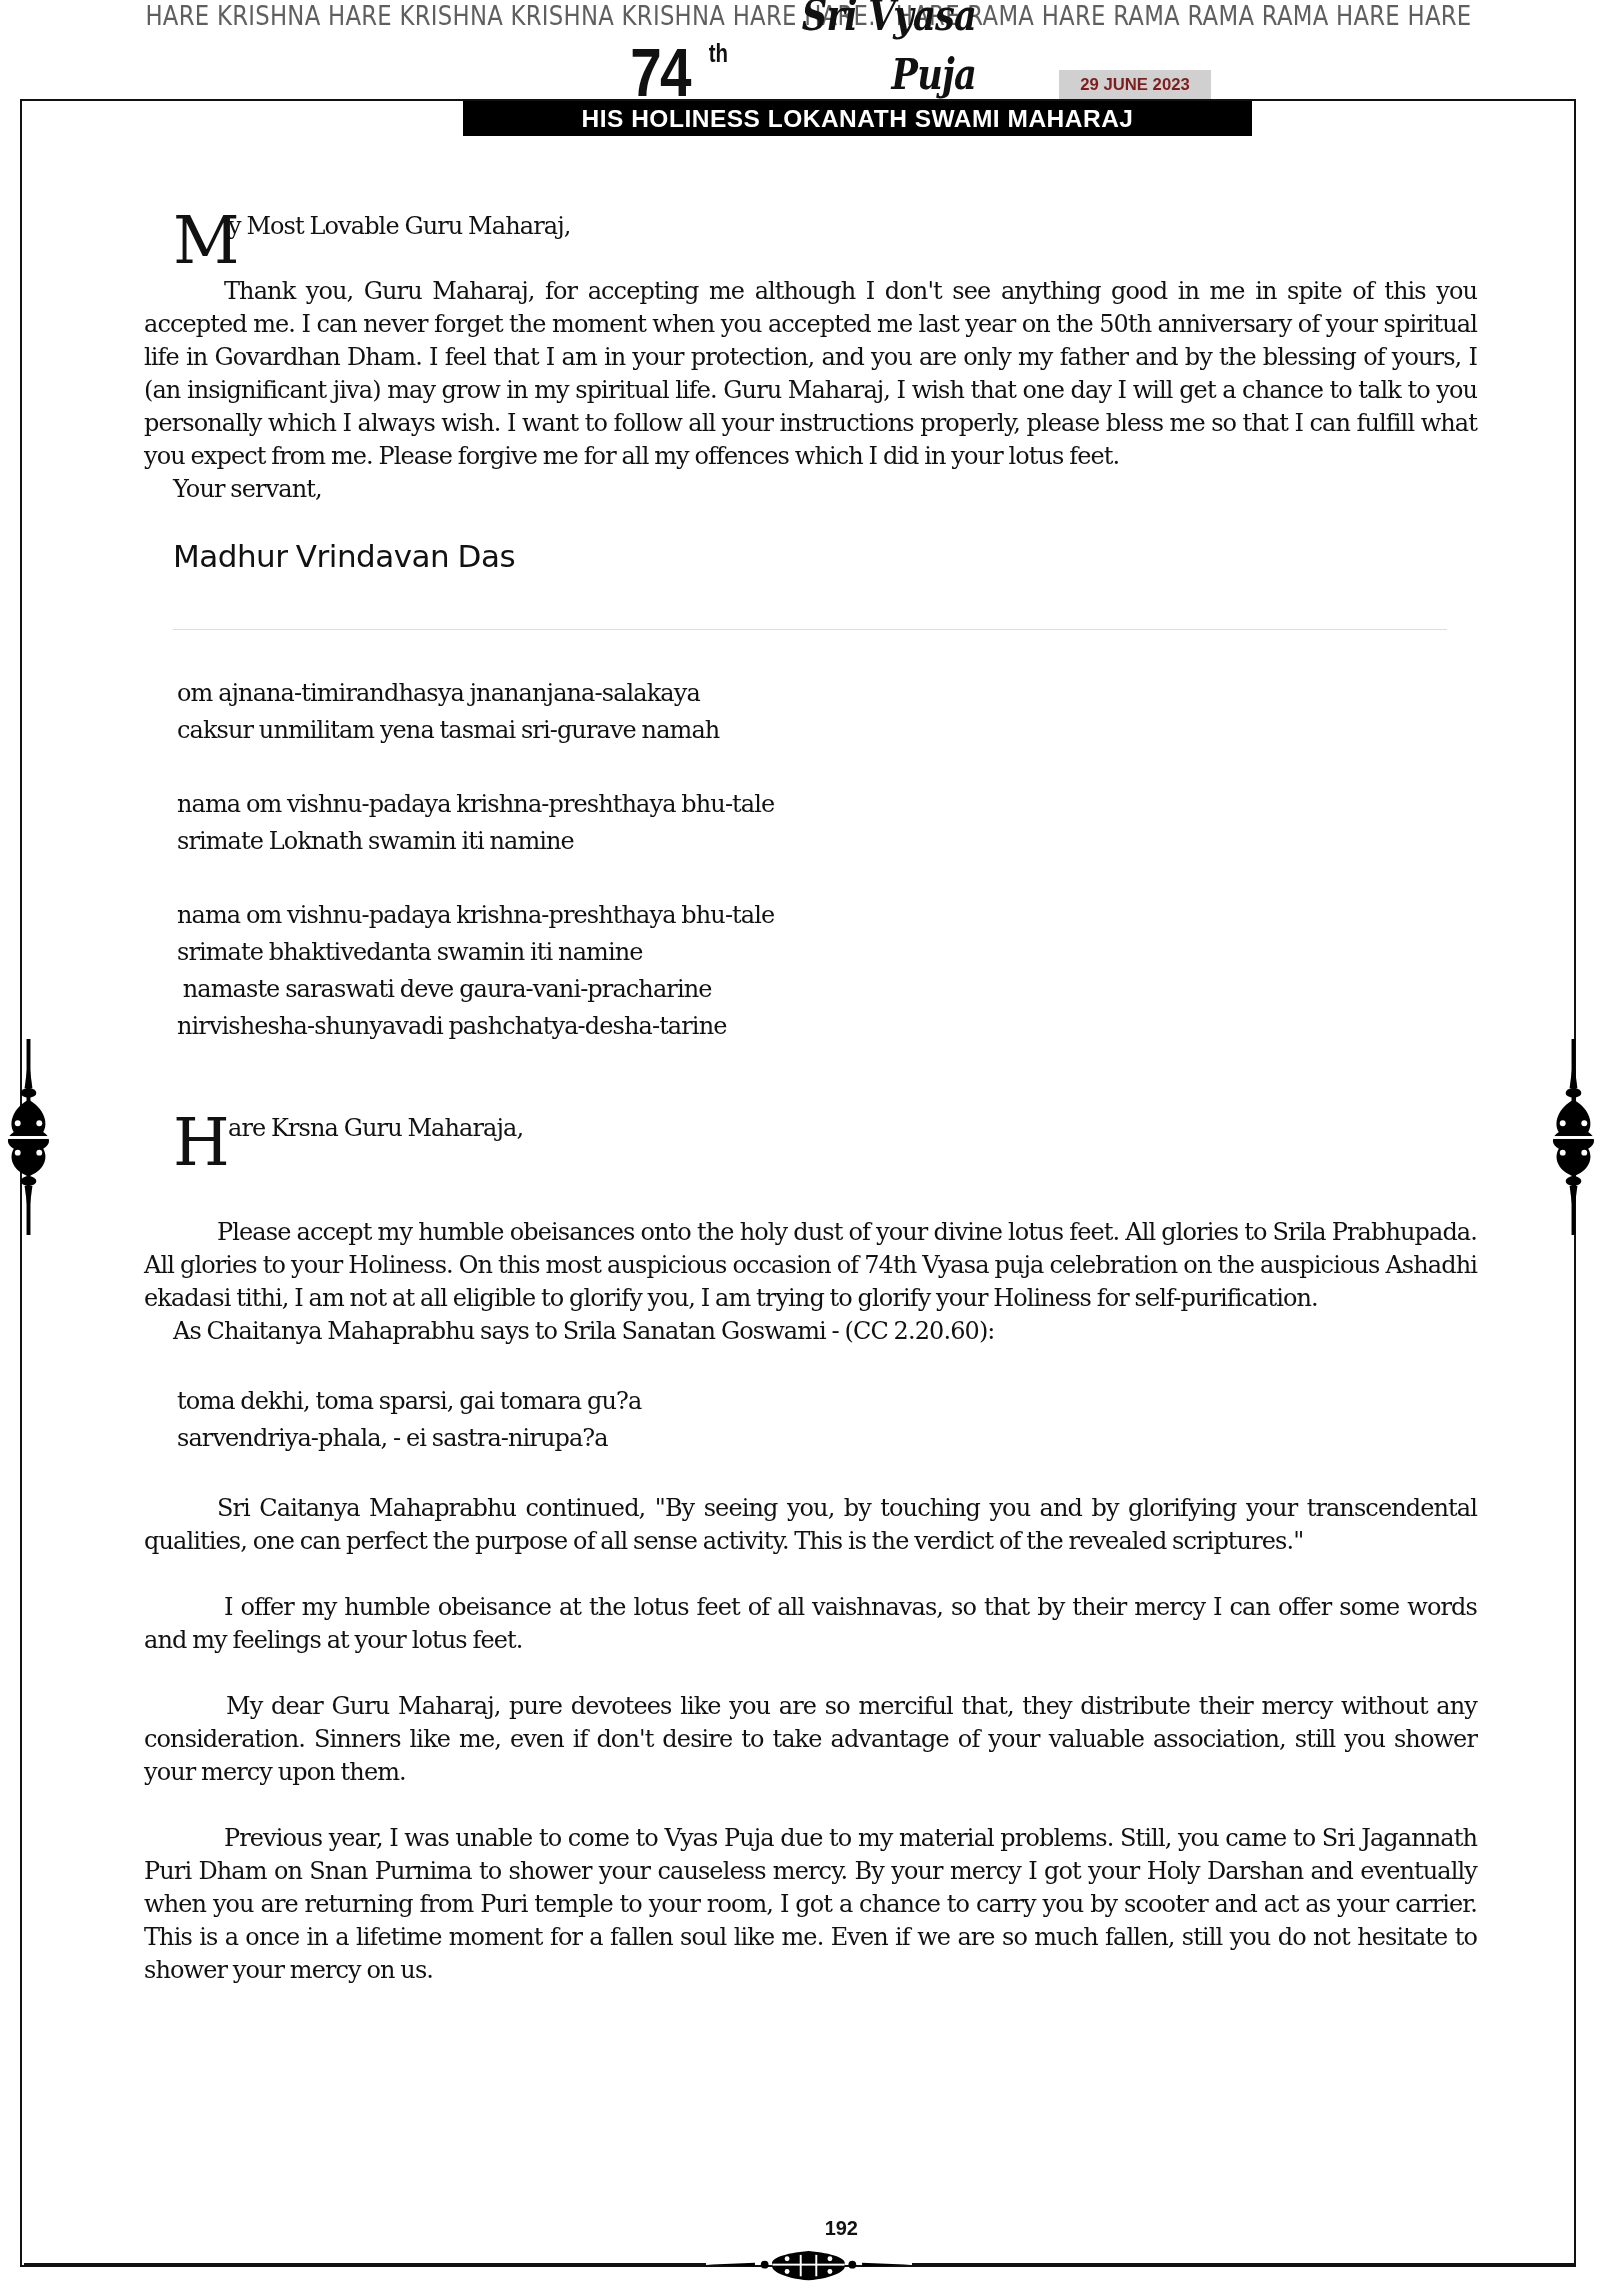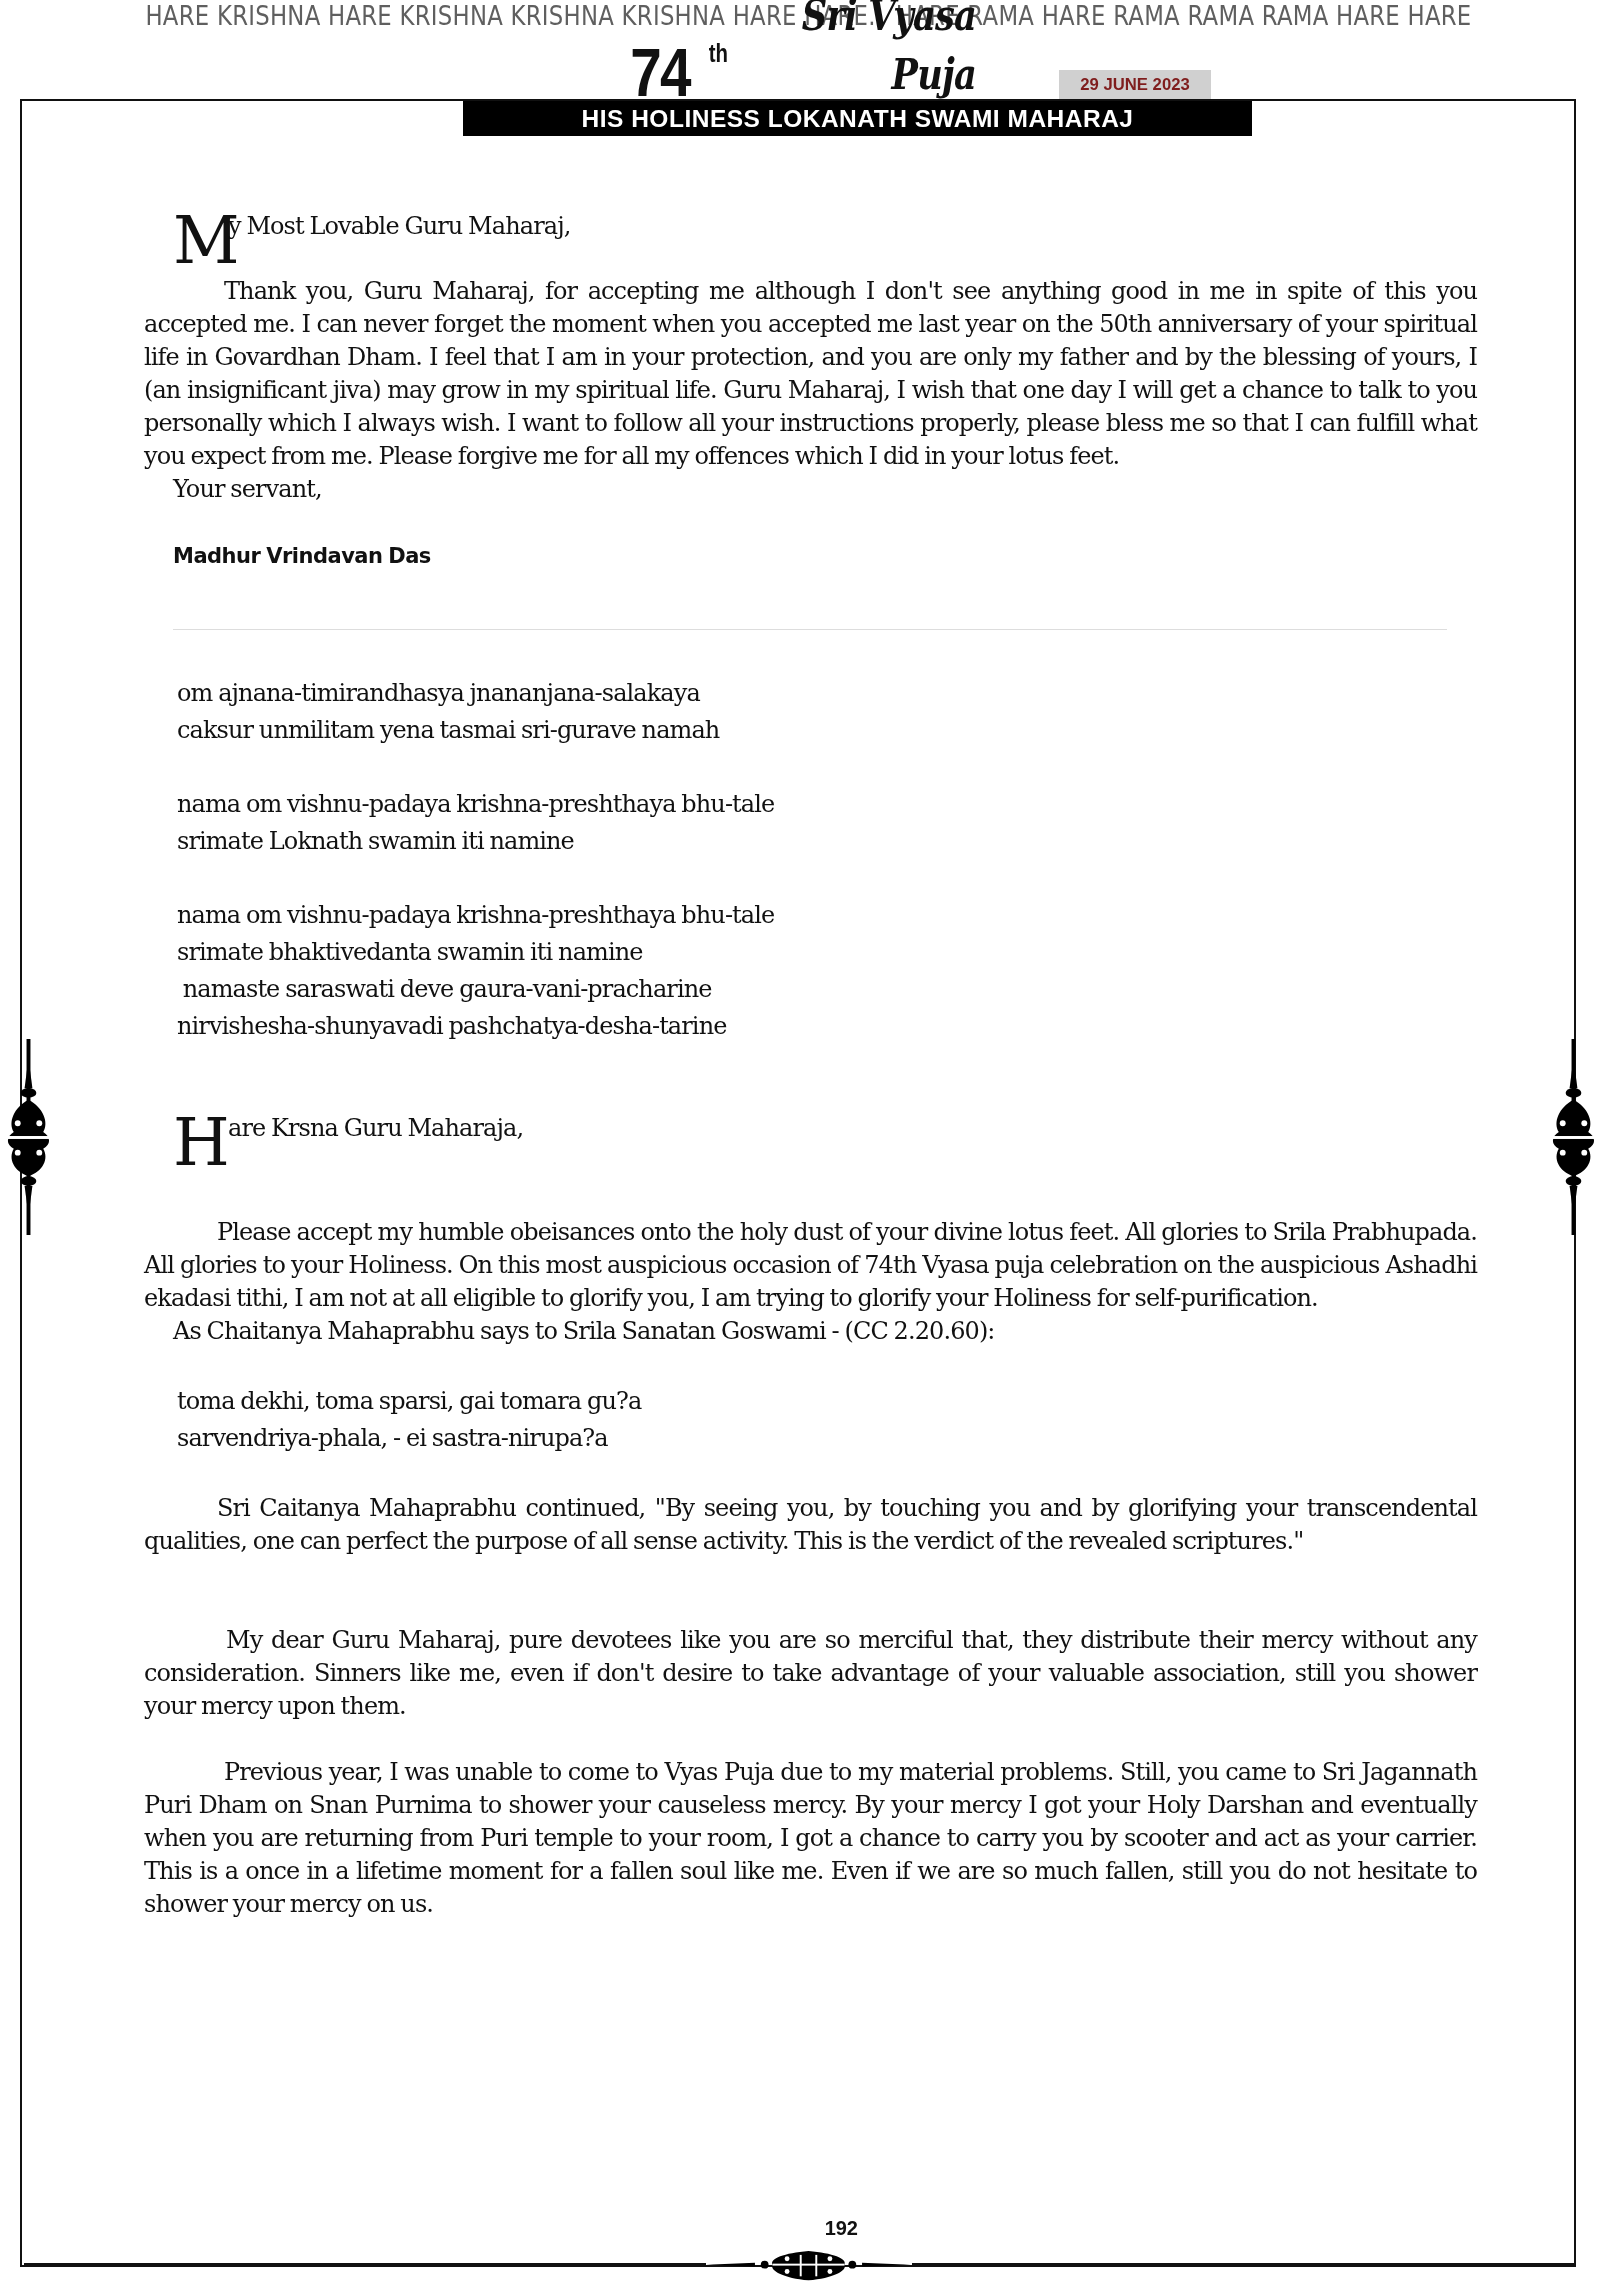--- a/index.html
+++ b/index.html
@@ -58,21 +58,21 @@
   }
   .content p { margin: 0; text-align: justify; }
   .indent { text-indent: 51px; }
   .dropcap-line { position: relative; height: 69px; }
   .dropcap {
     position: absolute; left: 29px; top: 0px; font-size: 65px; line-height: 69px;
     font-family: "DejaVu Serif", serif; font-weight: normal;
   }
   .dropcap-rest { position: absolute; left: 84px; top: 3.9px; }
   .signature {
-    font-family: "DejaVu Sans", sans-serif; font-weight: 700; font-size: 21px; line-height: 35px;
+    font-family: "DejaVu Sans", sans-serif; font-weight: 400; font-size: 31px; line-height: 35px;
     padding-left: 29px; letter-spacing: -0.5px;
   }
   .divider { border: 0; border-top: 1px solid #ddd; margin: 0 0 0 29px; width: 1274px; }
   .verse p { margin: 4px; padding-left: 29px; text-align: left; }
 
   .side-ornament { position: absolute; width: 49px; height: 196px; }
   .page-number {
     position: absolute; left: 760px; top: 2217px; width: 98px; text-align: right;
     font-family: "Liberation Sans", sans-serif; font-weight: bold; font-size: 20px;
   }
@@ -168,20 +168,21 @@
     <p class="indent" style="text-indent:73px;">Please accept my humble obeisances onto the holy dust of your divine lotus feet. All glories to Srila Prabhupada. All glories to your Holiness. On this most auspicious occasion of 74th Vyasa puja celebration on the auspicious Ashadhi ekadasi tithi, I am not at all eligible to glorify you, I am trying to glorify your Holiness for self-purification.</p>
     <p style="padding-left:29px;">As Chaitanya Mahaprabhu says to Srila Sanatan Goswami - (CC 2.20.60):</p>
     <div style="height:33px;"></div>
     <div class="verse">
       <p>toma dekhi, toma sparsi, gai tomara gu?a</p>
       <p>sarvendriya-phala, - ei sastra-nirupa?a</p>
     </div>
     <div style="height:33px;"></div>
     <p class="indent" style="text-indent:73px;">Sri Caitanya Mahaprabhu continued, "By seeing you, by touching you and by glorifying your transcendental qualities, one can perfect the purpose of all sense activity. This is the verdict of the revealed scriptures."</p>
     <div style="height:33px;"></div>
+    <p class="indent" style="text-indent:80px;">I offer my humble obeisance at the lotus feet of all vaishnavas, so that by their mercy I can offer some words and my feelings at your lotus feet.</p>
     <div style="height:33px;"></div>
     <p class="indent" style="text-indent:82px;">My dear Guru Maharaj, pure devotees like you are so merciful that, they distribute their mercy without any consideration. Sinners like me, even if don't desire to take advantage of your valuable association, still you shower your mercy upon them.</p>
     <div style="height:33px;"></div>
     <p class="indent" style="text-indent:80px;">Previous year, I was unable to come to Vyas Puja due to my material problems. Still, you came to Sri Jagannath Puri Dham on Snan Purnima to shower your causeless mercy. By your mercy I got your Holy Darshan and eventually when you are returning from Puri temple to your room, I got a chance to carry you by scooter and act as your carrier. This is a once in a lifetime moment for a fallen soul like me. Even if we are so much fallen, still you do not hesitate to shower your mercy on us.</p>
   </div>
 </div>
 
 <div class="page-number">192</div>
 <svg class="bottom-ornament" viewBox="0 0 250 38">
   <g fill="#000">

